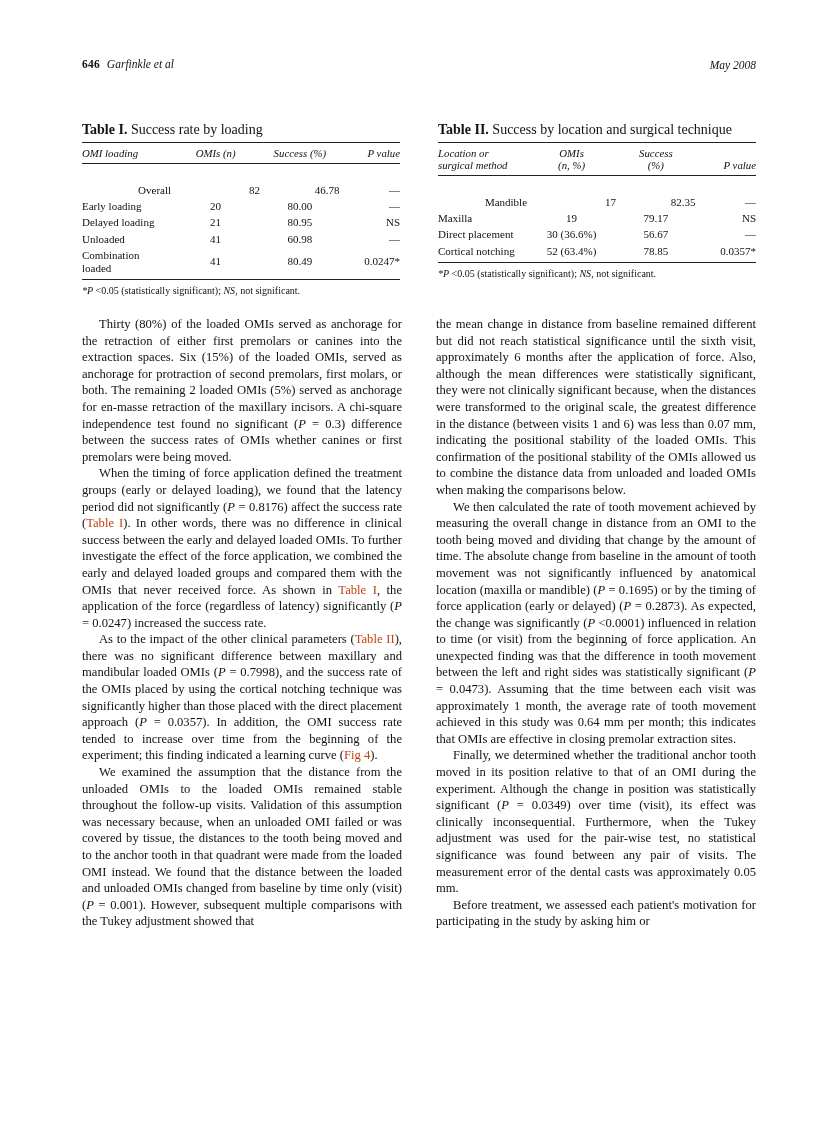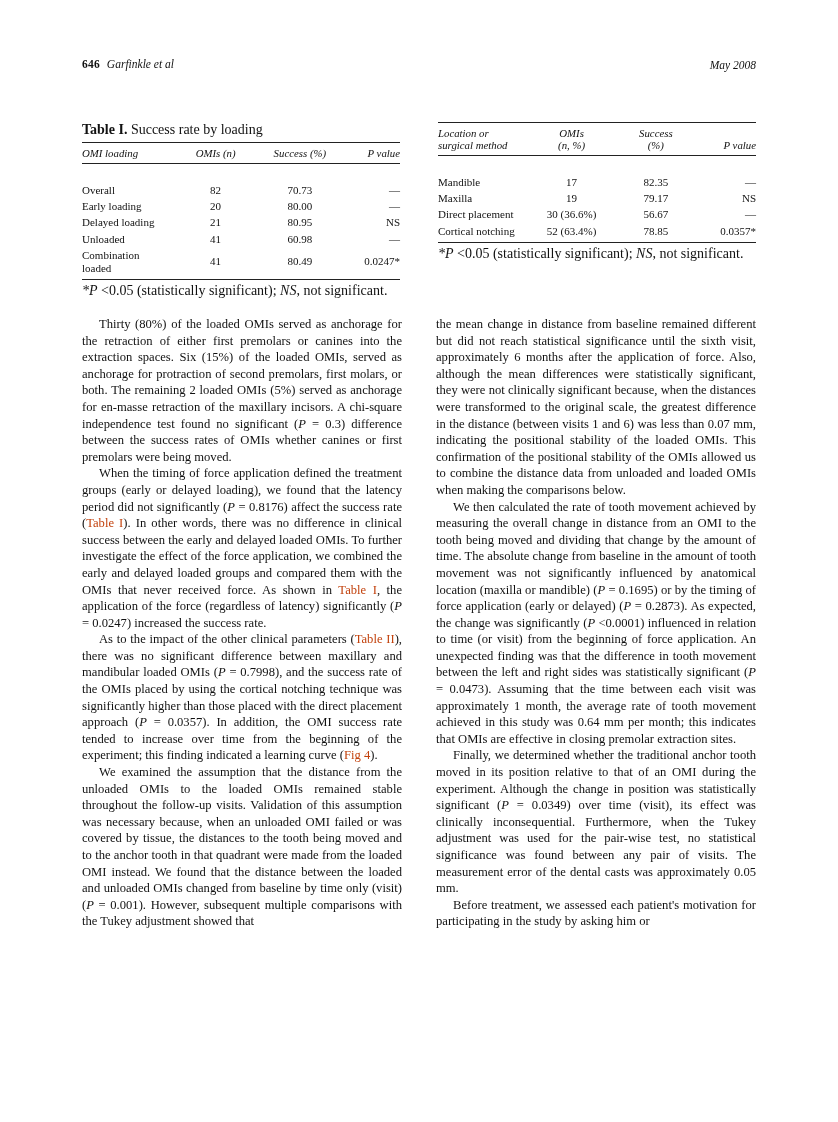--- a/index.html
+++ b/index.html
@@ -97,34 +97,35 @@
   table.data tbody {
     border-top: 1.4px solid #222;
   }
   table.data tbody td {
     padding: 1.6px 0;
     line-height: 13px;
     font-size: 11px;
   }
   table.data tbody tr:first-child td {
     padding-top: 20px;
+    text-align: right;
   }
   table.data tbody tr:last-child td {
     padding-bottom: 4px;
   }
   .col-label  { text-align: left;  }
   .col-n      { text-align: center; width: 28%; }
   .col-succ   { text-align: center; width: 25%; }
   .col-p      { text-align: right;  width: 19%; }
   .dash { font-size: 11px; }
 
   .table-foot {
     border-top: 1.4px solid #222;
     padding-top: 4px;
-    font-size: 14px;
+    font-size: 10px;
     line-height: 13px;
   }
   .table-foot i { font-style: italic; }
 
   
   .columns {
     position: absolute;
     left: 82px;
     top: 316px;
     width: 674px;
@@ -176,21 +177,21 @@
             <th class="col-label">OMI loading</th>
             <th class="col-n">OMIs (n)</th>
             <th class="col-succ">Success (%)</th>
             <th class="col-p">P value</th>
           </tr>
         </thead>
         <tbody>
           <tr>
             <td class="col-label">Overall</td>
             <td class="col-n">82</td>
-            <td class="col-succ">70.73</td>
+            <td class="col-succ">46.78</td>
             <td class="col-p dash">—</td>
           </tr>
           <tr>
             <td class="col-label">Early loading</td>
             <td class="col-n">20</td>
             <td class="col-succ">80.00</td>
             <td class="col-p dash">—</td>
           </tr>
           <tr>
             <td class="col-label">Delayed loading</td>
@@ -209,20 +210,24 @@
             <td class="col-n">41</td>
             <td class="col-succ">80.49</td>
             <td class="col-p">0.0247*</td>
           </tr>
         </tbody>
       </table>
       <div class="table-foot"><i>*P</i><span> &lt;0.05 (statistically significant); </span><i>NS</i><span>, not significant.</span></div>
     </div>
 
     <div class="table-block">
+      <div class="table-caption">
+        <span class="tbl-label">Table II.</span>
+        <span class="tbl-title">Success by location and surgical technique</span>
+      </div>
       <table class="data">
         <thead>
           <tr class="hdr-top">
             <th class="col-label">
               <span>Location or</span><br>
               <span>surgical method</span>
             </th>
             <th class="col-n">
               <span>OMIs</span><br>
               <span>(n, %)</span>

